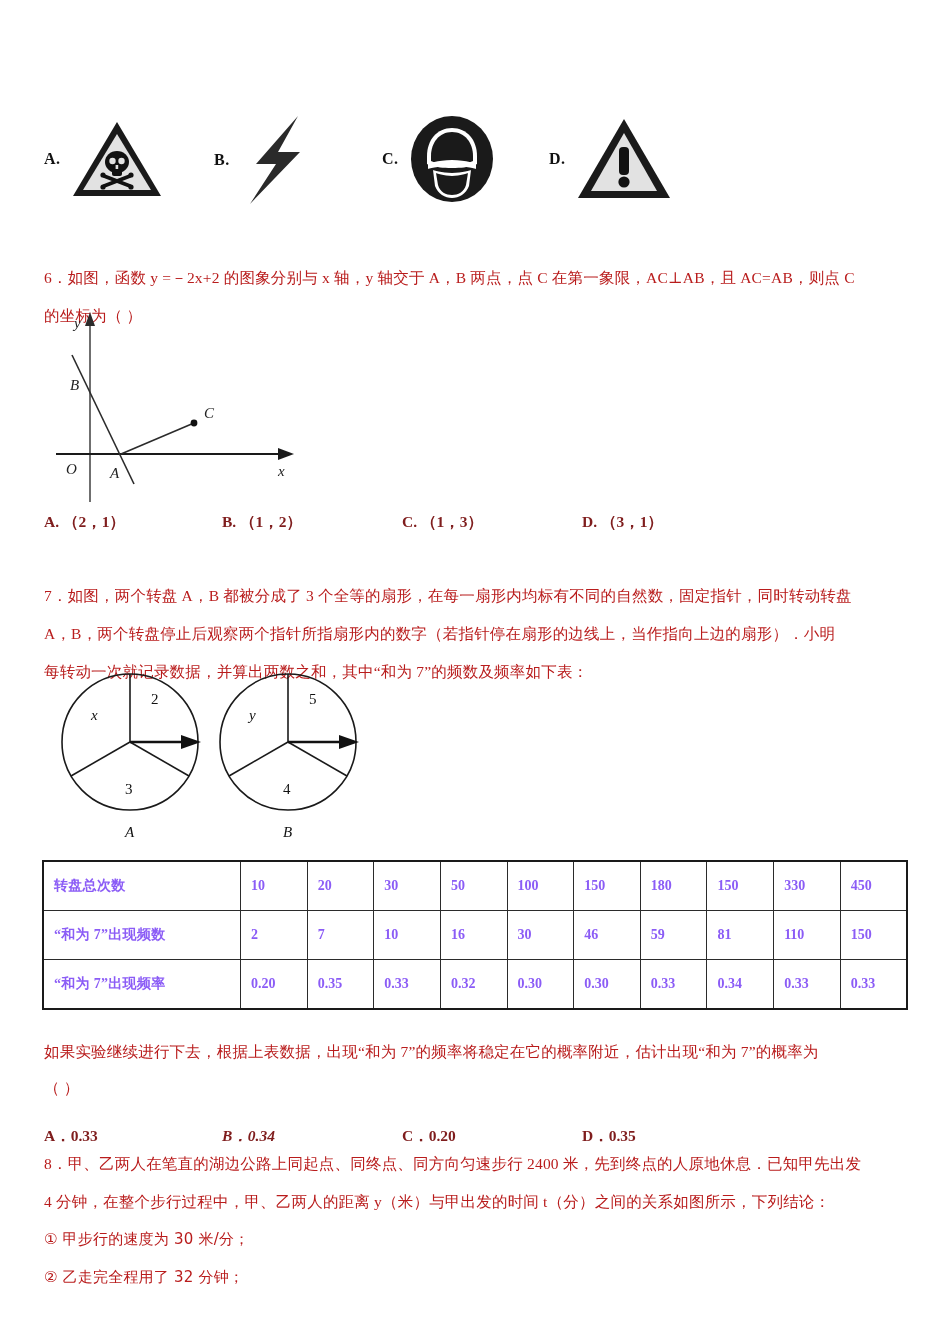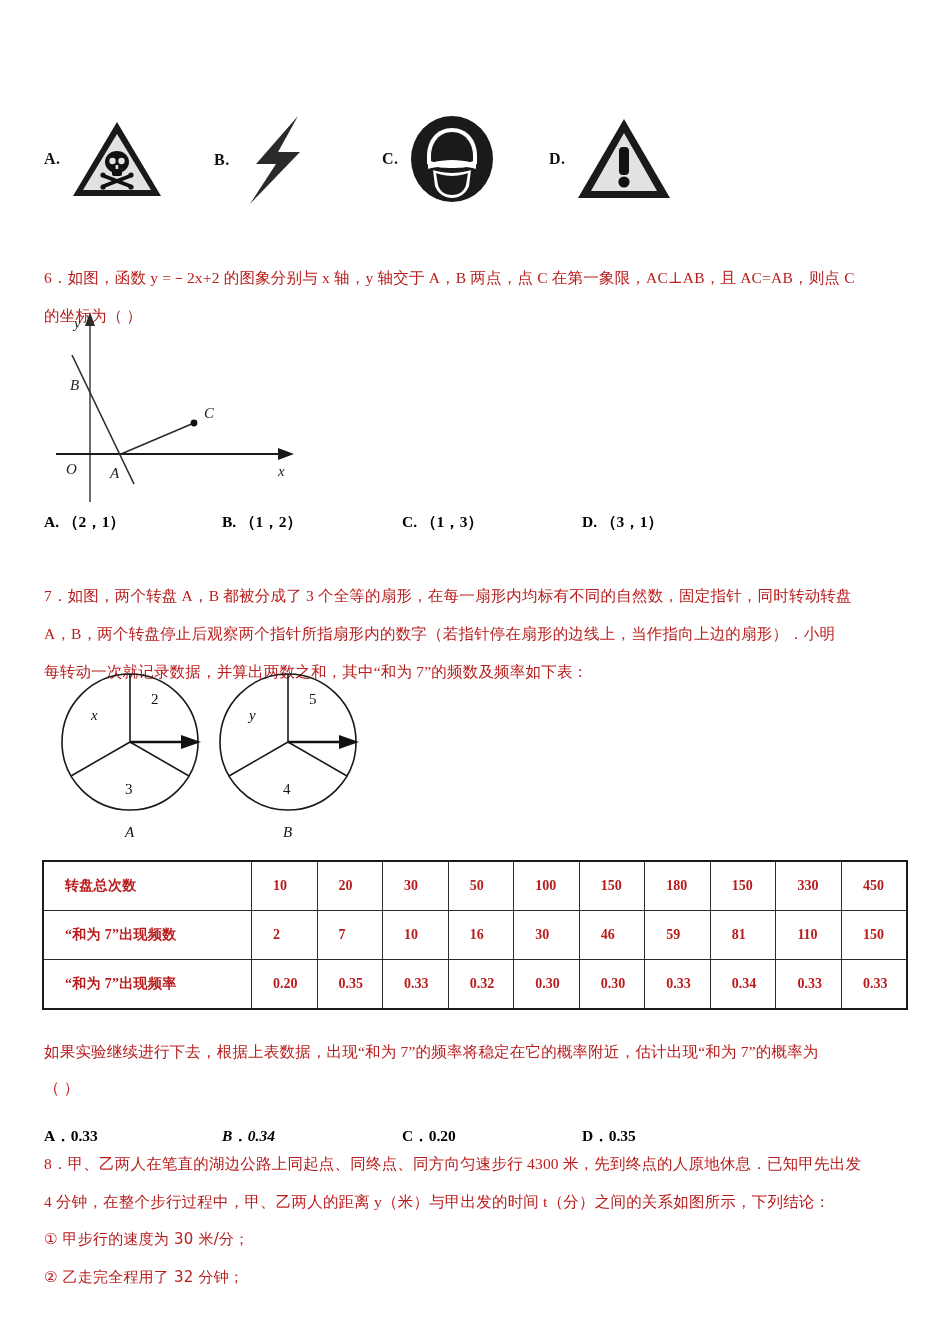--- a/index.html
+++ b/index.html
@@ -60,21 +60,21 @@
     margin-top: 34px;
   }
 
   
   .ans-row {
     position: absolute;
     white-space: nowrap;
     font-family: "Liberation Serif", serif;
     font-size: 15.5px;
     font-weight: 700;
-    color: #000000;
+    color: #7f1d1d;
   }
   .ans-row span.a-item {
     display: inline-block;
   }
 
   
   .fig-coord {
     position: absolute;
     left: 46px;
     top: 306px;
@@ -98,22 +98,22 @@
     top: 860px;
     width: 866px;
     border-collapse: collapse;
     table-layout: fixed;
     font-family: "Liberation Serif", serif;
   }
   .data-table td {
     border: 1px solid #2b2b2b;
     font-size: 14px;
     font-weight: 700;
-    color: #b91c1c;
-    padding: 13px 0 13px 21px;
+    color: #8b5cf6;
+    padding: 13px 0 13px 10px;
     height: 22px;
     vertical-align: middle;
     background: #fff;
     white-space: nowrap;
   }
   .data-table td.rowhead {
     width: 186px;
     letter-spacing: 0.3px;
   }
   .data-table {
@@ -307,18 +307,18 @@
   </tbody>
     </table>
 
   <div class="qline" style="left:44px; top:1008px;text-align:right;">如果实验继续进行下去，根据上表数据，出现“和为 7”的频率将稳定在它的概率附近，估计出现“和为 7”的概率为</div>
   <div class="qline" style="left:44px; top:1044px;">（  ）</div>
 
   <div class="ans-row" style="left:44px; top:1082px;">
     <span class="a-item" style="width:178px;"><span>A．</span><span>0.33</span></span><span class="a-item" style="width:180px;font-style:italic;"><span>B．</span><span>0.34</span></span><span class="a-item" style="width:180px;margin-top:44px;"><span>C．</span><span>0.20</span></span><span class="a-item"><span>D．</span><span>0.35</span></span>
   </div>
 
-  <div class="qline" style="left:44px; top:1120px;">8．甲、乙两人在笔直的湖边公路上同起点、同终点、同方向匀速步行 4300 米，先到终点的人原地休息．已知甲先出发</div>
+  <div class="qline" style="left:44px; top:1120px;">8．甲、乙两人在笔直的湖边公路上同起点、同终点、同方向匀速步行 2400 米，先到终点的人原地休息．已知甲先出发</div>
   <div class="qline" style="left:44px; top:1158px;">4 分钟，在整个步行过程中，甲、乙两人的距离 y（米）与甲出发的时间 t（分）之间的关系如图所示，下列结论：</div>
   <div class="qline circled" style="left:44px; top:1196px;">① 甲步行的速度为 30 米/分；</div>
   <div class="qline circled" style="left:44px; top:1234px;">② 乙走完全程用了 32 分钟；</div>
 
 </div>
 
 </body></html>

